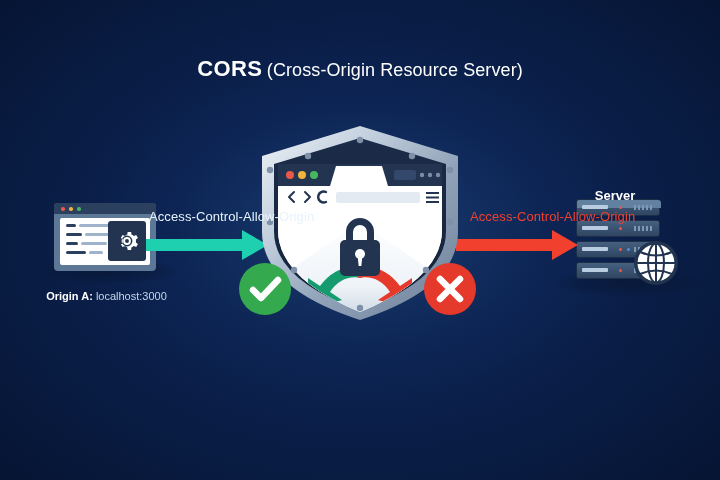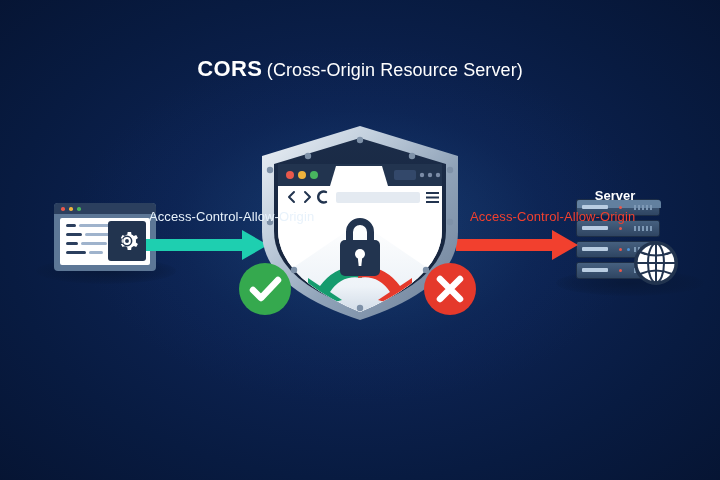--- a/index.html
+++ b/index.html
@@ -108,20 +108,24 @@
       <div class="wa-line lt" style="left:29px;top:33px;width:14px;"></div>
       <div class="wa-gear-panel">
         <svg viewBox="0 0 24 24" width="26" height="26" style="position:absolute;left:6px;top:7px;">
           <path fill="#ffffff" d="M12 8.4a3.6 3.6 0 1 0 0 7.2 3.6 3.6 0 0 0 0-7.2zm0 5.4a1.8 1.8 0 1 1 0-3.6 1.8 1.8 0 0 1 0 3.6z"></path>
           <path fill="#ffffff" d="M20.2 13.3l.1-1.3-.1-1.3 1.9-1.4-1.6-2.8-2.2.8a7.9 7.9 0 0 0-2.2-1.3l-.3-2.3h-3.2l-.3 2.3c-.8.3-1.5.7-2.2 1.3l-2.2-.8-1.6 2.8 1.9 1.4-.1 1.3.1 1.3-1.9 1.4 1.6 2.8 2.2-.8c.7.6 1.4 1 2.2 1.3l.3 2.3h3.2l.3-2.3c.8-.3 1.5-.7 2.2-1.3l2.2.8 1.6-2.8-1.9-1.4zM12 17a5 5 0 1 1 0-10 5 5 0 0 1 0 10z"></path>
         </svg>
       </div>
     </div>
   </div>
 
+  <div class="origin" style="left:34px;top:290px;width:145px;">
+    <span class="o-key">Origin A:</span>
+    <span class="o-val">localhost:3000</span>
+  </div>
 
   <div class="hdr hdr-left" style="left:149px;top:209px;">Access-Control-Allow-Origin</div>
 
   <svg class="arrow-svg" style="left:146px;top:228px;" width="124" height="34" viewBox="0 0 124 34">
     <path d="M0 11 L96 11 L96 2 L122 17 L96 32 L96 23 L0 23 Z" fill="#1ecfb0"></path>
   </svg>
 
   <div class="hdr hdr-right" style="left:470px;top:209px;">Access-Control-Allow-Origin</div>
 
   <svg class="arrow-svg" style="left:456px;top:228px;" width="124" height="34" viewBox="0 0 124 34">

